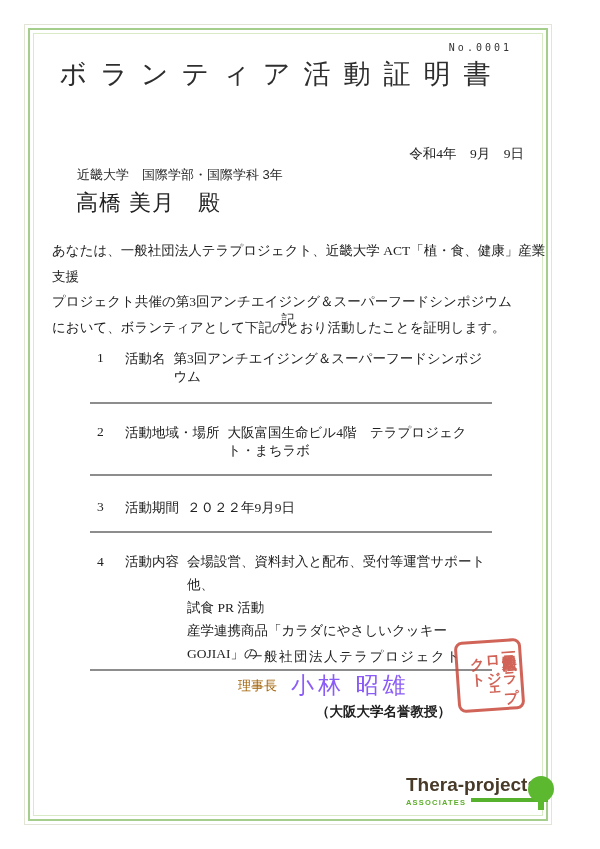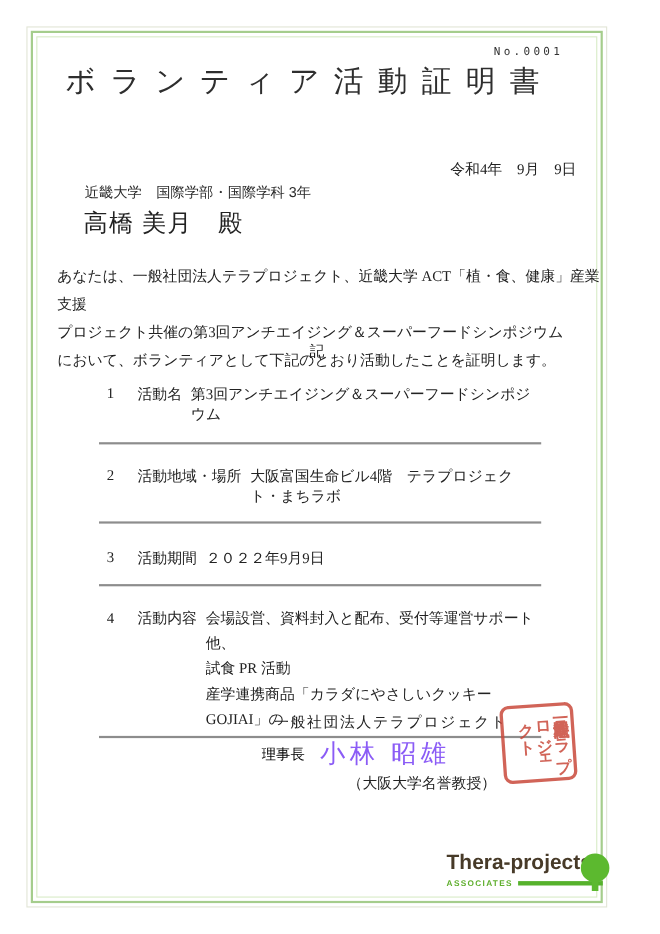--- a/index.html
+++ b/index.html
@@ -86,29 +86,29 @@
     position:absolute; left:249px; top:648px;
     font-family:"Liberation Sans", sans-serif;
     font-size:13.5px; letter-spacing:1.5px; color:#222;
   }
   .signature {
     position:absolute; left:238px; top:670px;
     display:flex; align-items:center; gap:14px;
   }
   .signature .role {
     font-family:Liberation Mono, monospace;
-    font-size:13px; color:#000000;
+    font-size:13px; color:#a16207;
   }
   .signature .rep-name {
     font-family:"Liberation Sans", sans-serif;
     font-size:23px; letter-spacing:4px; color:#8b5cf6; font-weight:500;
   }
   .rep-note {
     position:absolute; left:316px; top:703px;
-    font-size:13.5px; color:#222;
+    font-size:13.5px; color:#222;font-weight:bold;
   }
 
   .seal {
     position:absolute; left:456px; top:640px;
     width:67px; height:71px;
     border:3px solid #c9493b;
     border-radius:8px;
     color:#c9493b;
     transform:rotate(-4deg);
     writing-mode:vertical-rl;
@@ -118,21 +118,21 @@
     overflow:hidden;
     opacity:.85;
   }
 
   .logo { position:absolute; left:406px; top:774px; width:148px; }
   .logo-name {
     font-family:"Liberation Sans", sans-serif;
     font-size:19px; font-weight:700; color:#473a28; line-height:21px;
     letter-spacing:0;
   }
-  .logo-bottom { display:flex; align-items:center; margin-top:3px; }
+  .logo-bottom { display:flex; margin-top:3px; }
   .logo-sub {
     font-family:"Liberation Sans", sans-serif;
     font-size:7.5px; font-weight:700; letter-spacing:1.2px; color:#5faf2d;
   }
   .logo-line { flex:1; height:4px; background:#56b22c; margin-left:5px; margin-right:6px; }
   .logo-tree { position:absolute; right:0; top:2px; width:26px; height:35px; }
   .tree-crown { position:absolute; top:0; left:0; width:26px; height:26px; border-radius:50%; background:#5cb92f; }
   .tree-trunk { position:absolute; top:24px; left:10px; width:6px; height:10px; background:#5cb92f; }
 </style>
 </head>

